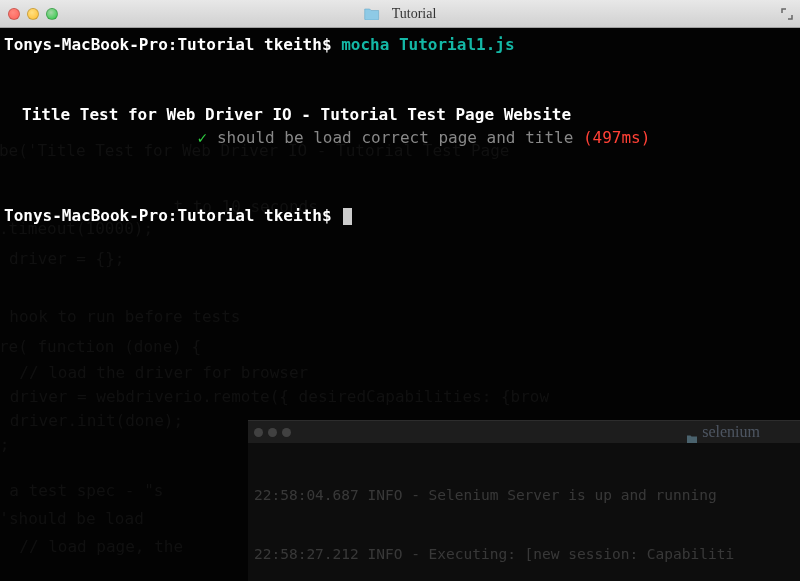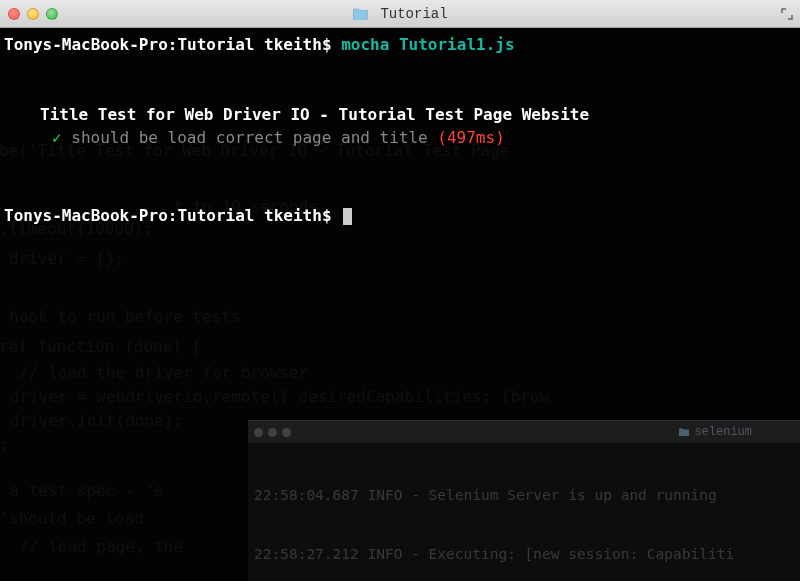--- a/index.html
+++ b/index.html
@@ -36,21 +36,21 @@
     .tl-green { background: radial-gradient(circle at 40% 35%, #a5d6a7, #28c940); }
     .titlebar-center {
       position: absolute;
       left: 50%;
       transform: translateX(-50%);
       display: flex;
       align-items: center;
       gap: 12px;
       color: #333;
       font-size: 14px;
-      font-family: Liberation Mono, monospace;
+      font-family: Liberation Serif, serif;
     }
     .folder-icon {
       width: 16px;
       height: 13px;
       position: relative;
     }
     .folder-icon svg { display: block; }
     .expand-icon {
       position: absolute;
       right: 6px;
@@ -64,21 +64,21 @@
       height: calc(100% - 28px);
       padding: 6px 4px;
       color: #ddd;
       font-size: 16px;
       line-height: 1.4;
       position: relative;
     }
     .line { white-space: pre; }
     .prompt { color: #fff; font-weight: bold; margin-top: 22px; }
     .cmd { color: #14b8a6; font-weight: bold; }
-    .suite-title { color: #fff; font-weight: bold; margin-left: 36px; }
+    .suite-title { color: #fff; font-weight: bold; margin-left: 18px; }
     .check { color: #2ecc40; }
     .test-desc { color: #888; }
     .timing { color: #ff4136; }
     .passing-count { color: #2ecc40; font-weight: bold; }
     .passing-time { color: #888; }
     .cursor {
       display: inline-block;
       width: 9px;
       height: 17px;
       background: #ccc;
@@ -110,36 +110,36 @@
       background: rgba(120,120,120,0.15);
       display: flex;
       align-items: center;
       position: relative;
       padding: 0 6px;
     }
     .mini-traffic { display: flex; gap: 5px; }
     .mini-light { width: 9px; height: 9px; border-radius: 50%; background: rgba(120,120,120,0.4); }
     .selenium-title {
       position: absolute;
-      right: 56px;
+      right: 48px;
       color: rgba(150,170,200,0.4);
-      font-size: 12px;
-      font-family: Liberation Mono, monospace;
+      font-size: 16px;
+      font-family: Liberation Serif, serif;
     }
     .selenium-folder { width:12px; height:10px; display:inline-block; margin-right:4px; vertical-align:middle; }
     .selenium-body {
       padding: 4px 6px;
       color: rgba(170,170,170,0.28);
       font-size: 14.5px;
       line-height: 1.35;
       white-space: pre;
     }
     .spacer { height: 16px; }
     .spacer-sm { height: 8px; }
-    .indent-test { margin-left: 48px; }
+    .indent-test { margin-left: 48px; text-align: center; }
     .indent-pass { margin-left: 18px; }
   </style>
 </head>
 <body>
 
 <div class="titlebar">
   <div class="traffic-lights">
     <div class="traffic-light tl-red"></div>
     <div class="traffic-light tl-yellow"></div>
     <div class="traffic-light tl-green"></div>

